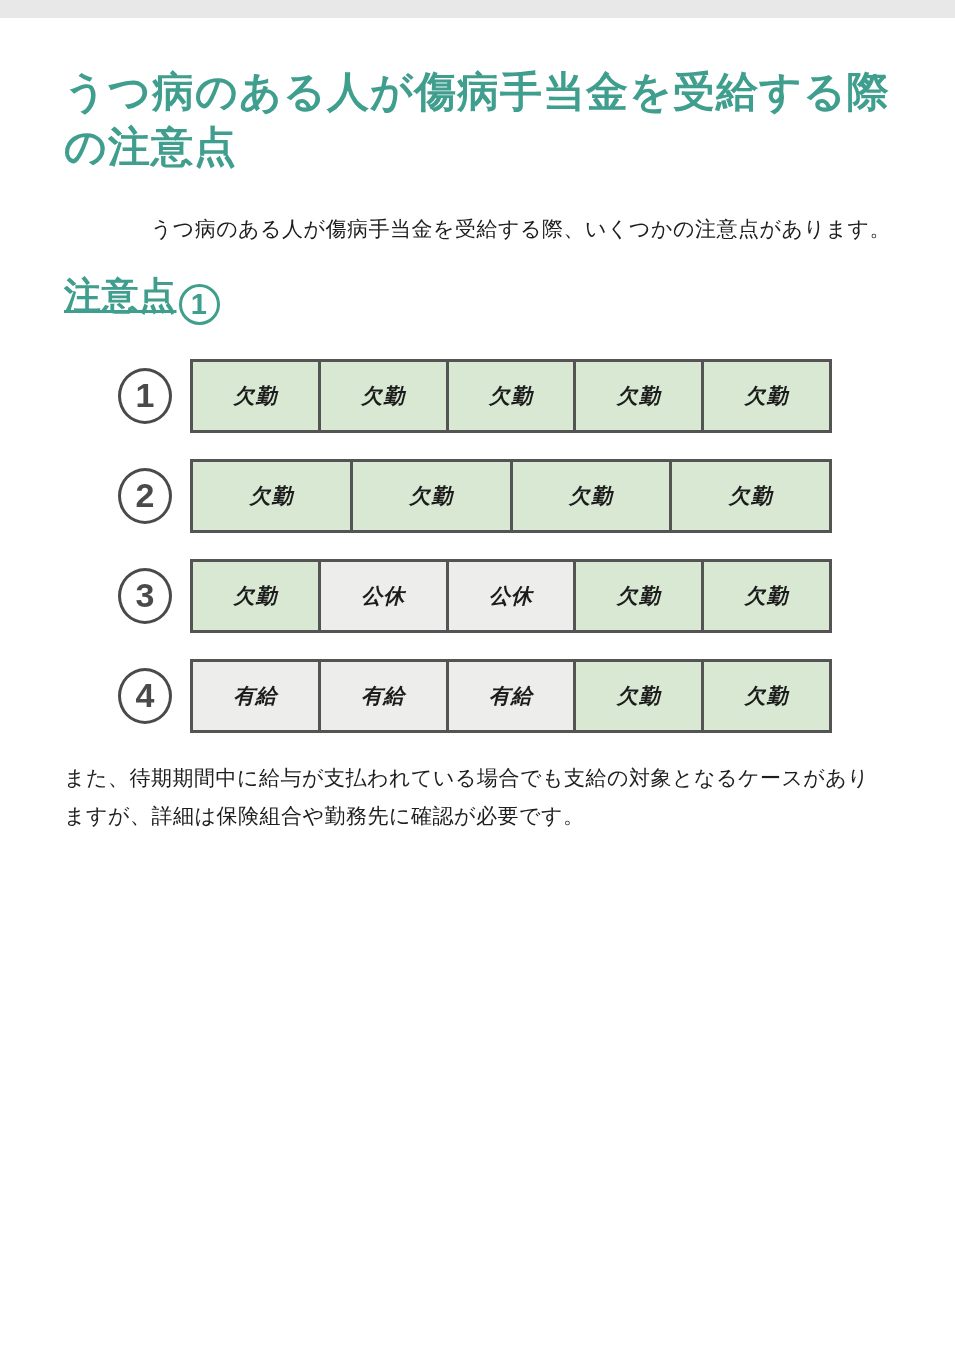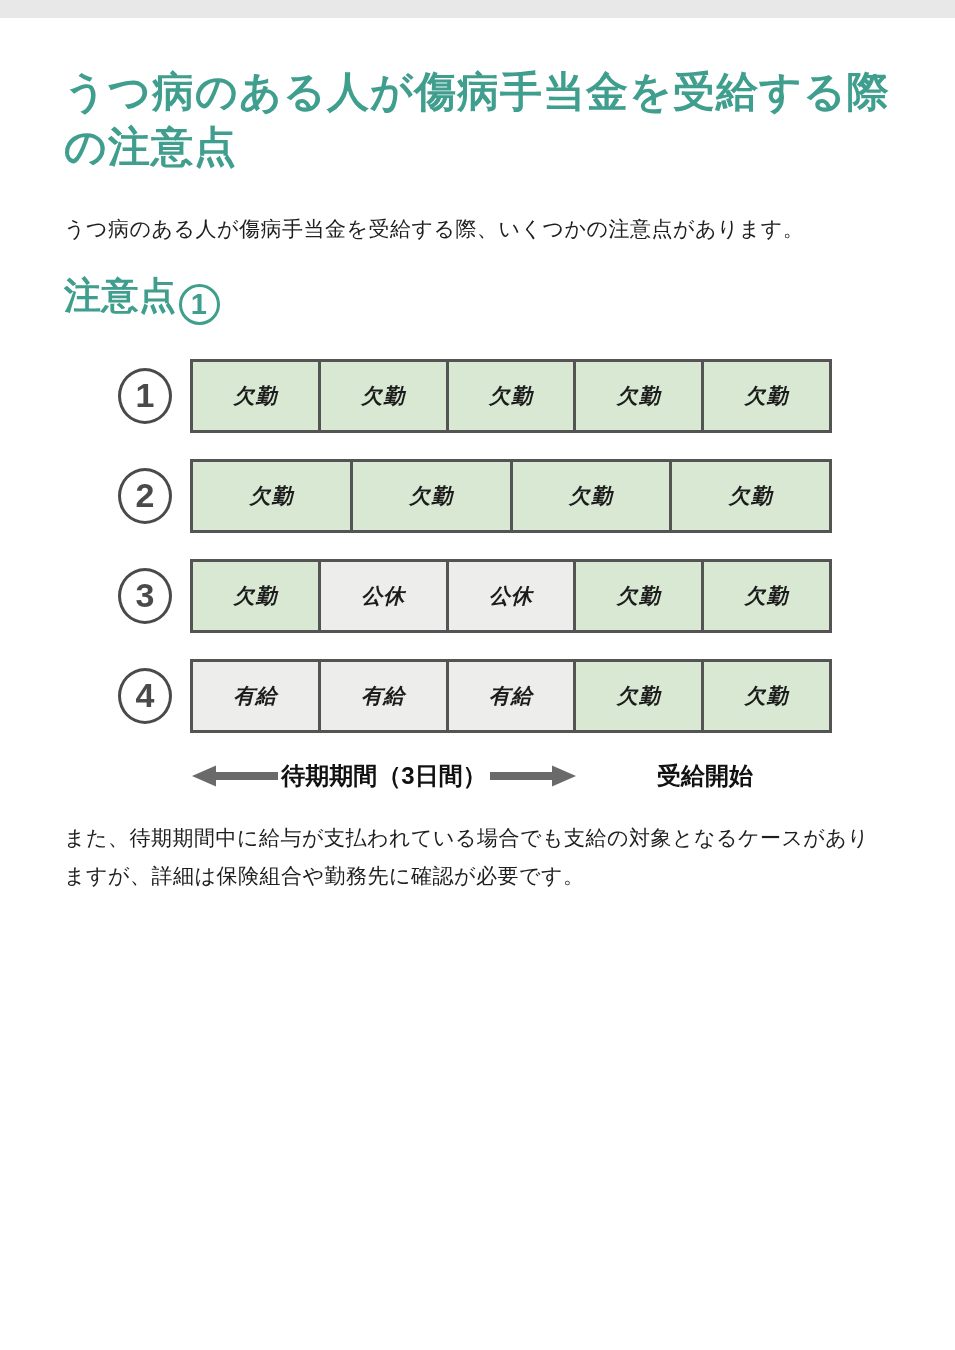--- a/index.html
+++ b/index.html
@@ -36,28 +36,29 @@
     line-height:1.31;
     font-weight:bold;
     letter-spacing:1px;
   }
   p.body-text{
     margin:0;
     font-size:21px;
     line-height:1.81;
     letter-spacing:0.5px;
   }
-  p.intro{ margin-bottom:26px; }
+  p.intro{ margin-bottom:26px;text-align:right; }
   h2.section-heading{
     margin:0 0 34px 0;
     color:var(--accent);
     font-size:37px;
     line-height:1.2;
     font-weight:bold;
     letter-spacing:0.5px;
+    text-decoration:underline;
   }
   .h2-circle{
     display:inline-flex;
     align-items:center;
     justify-content:center;
     width:41px;height:41px;
     border:3px solid var(--accent);
     border-radius:50%;
     font-size:29px;
     font-weight:bold;
@@ -218,32 +219,20 @@
         </div>
         <div class="cells">
           <div class="cell cell--paid-leave">有給</div>
           <div class="cell cell--paid-leave">有給</div>
           <div class="cell cell--paid-leave">有給</div>
           <div class="cell cell--absent">欠勤</div>
           <div class="cell cell--absent">欠勤</div>
         </div>
       </div>
 
-      <div class="legend">
-        <div class="legend-wait">
-          <svg class="arrow" width="88" height="24" viewBox="0 0 88 24" aria-hidden="true">
-            <path d="M88 8 L26 8 L26 1.5 L2 12 L26 22.5 L26 16 L88 16 Z"></path>
-          </svg>
-          <span class="legend-label">待期期間（3日間）</span>
-          <svg class="arrow" width="88" height="24" viewBox="0 0 88 24" aria-hidden="true">
-            <path d="M0 8 L62 8 L62 1.5 L86 12 L62 22.5 L62 16 L0 16 Z"></path>
-          </svg>
-        </div>
-        <div class="legend-start">受給開始</div>
-      </div>
 
     </div>
 
 
     <p class="body-text closing">また、待期期間中に給与が支払われている場合でも支給の対象となるケースがありますが、詳細は保険組合や勤務先に確認が必要です。</p>
 
   </div>
 </div>
 
 </body></html>

